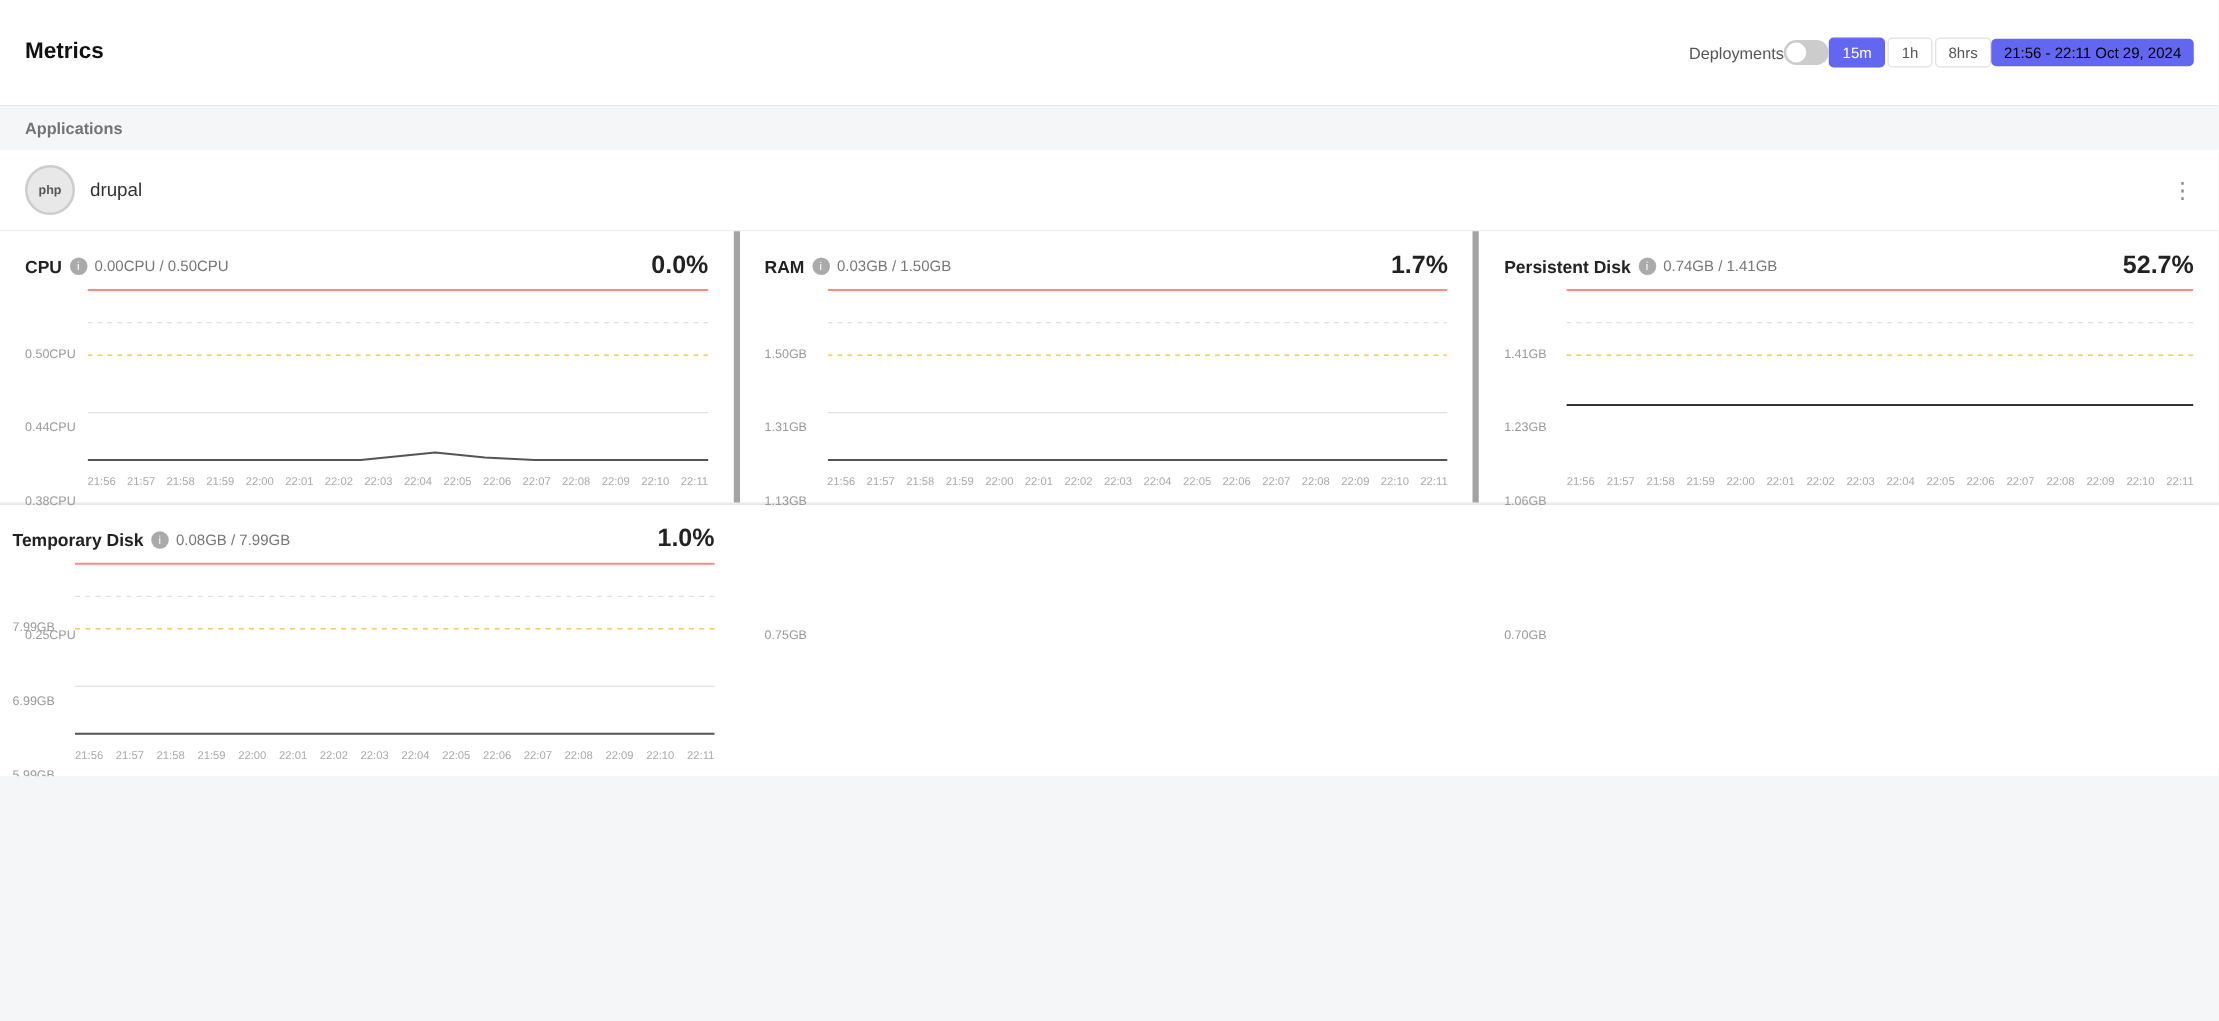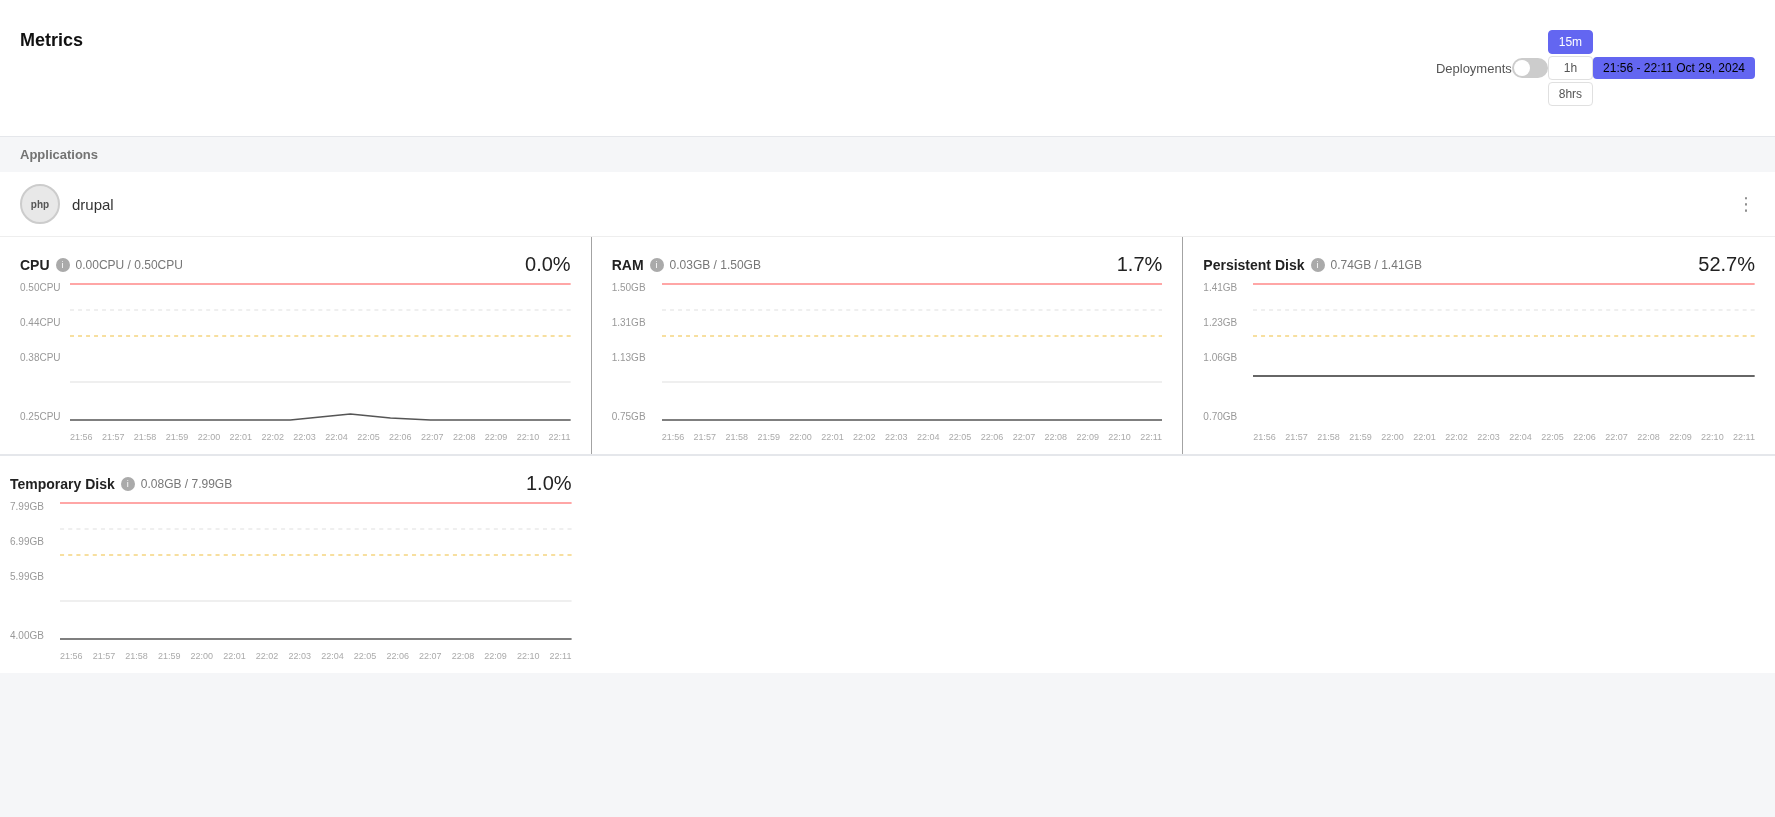--- a/index.html
+++ b/index.html
@@ -17,21 +17,21 @@
     .header-right { display: flex; align-items: center; gap: 0; }
     .deployments-label { font-size: 13px; color: #555; }
     .toggle-switch {
       width: 36px; height: 20px; background: #ccc; border-radius: 10px;
       position: relative; cursor: pointer;
     }
     .toggle-knob {
       width: 16px; height: 16px; background: #fff; border-radius: 50%;
       position: absolute; top: 2px; left: 2px; transition: left 0.2s;
     }
-    .time-btns { display: flex; gap: 2px; flex-direction: column; }
+    .time-btns { display: flex; gap: 2px; }
     .time-btn {
       padding: 4px 10px; border-radius: 4px; border: 1px solid #e0e0e0;
       background: #fff; color: #555; cursor: pointer; font-size: 12px;
     }
     .time-btn.active { background: #6366f1; color: #fff; border-color: #6366f1; }
     .time-range-badge {
       padding: 4px 10px; border-radius: 4px; background: #6366f1; color: #000000;
       font-size: 12px; border: none;
     }
 
@@ -57,49 +57,49 @@
 
     .metrics-grid {
       display: grid;
       grid-template-columns: 1fr 1fr 1fr;
       gap: 0;
       background: #fff;
       border-bottom: 1px solid #e5e7eb;
     }
     .metric-panel {
       padding: 16px 20px 12px 20px;
-      border-right: 1px solid #a3a3a3;
+      border-right: 5px solid #a3a3a3;
     }
     .metric-panel:last-child { border-right: none; }
 
     .metric-header {
       display: flex; align-items: center; justify-content: space-between;
       margin-bottom: 6px;
     }
     .metric-title-group { display: flex; align-items: center; gap: 6px; }
     .metric-title { font-size: 14px; font-weight: 600; color: #222; }
     .info-icon {
       width: 14px; height: 14px; border-radius: 50%; background: #aaa;
       color: #fff; font-size: 9px; display: flex; align-items: center;
       justify-content: center; cursor: pointer;
     }
     .metric-subval { font-size: 12px; color: #777; }
-    .metric-percent { font-size: 20px; font-weight: 400; color: #222; }
+    .metric-percent { font-size: 20px; font-weight: 700; color: #222; }
 
     .chart-area {
       position: relative;
       height: 160px;
       margin-top: 4px;
     }
     .chart-y-labels {
       position: absolute; left: 0; top: 0; bottom: 20px;
       display: flex; flex-direction: column; justify-content: space-between;
       padding: 0;
     }
-    .chart-y-label { font-size: 10px; color: #999; white-space: nowrap; }
+    .chart-y-label { font-size: 10px; color: #999; white-space: nowrap; margin-top: 48px; }
     .chart-svg-wrap {
       position: absolute; left: 50px; right: 0; top: 0; bottom: 20px;
       overflow: hidden;
     }
     .chart-x-labels {
       position: absolute; left: 50px; right: 0; bottom: 0;
       display: flex; justify-content: space-between;
     }
     .chart-x-label { font-size: 9px; color: #aaa; }
     .metric-panel-single {

